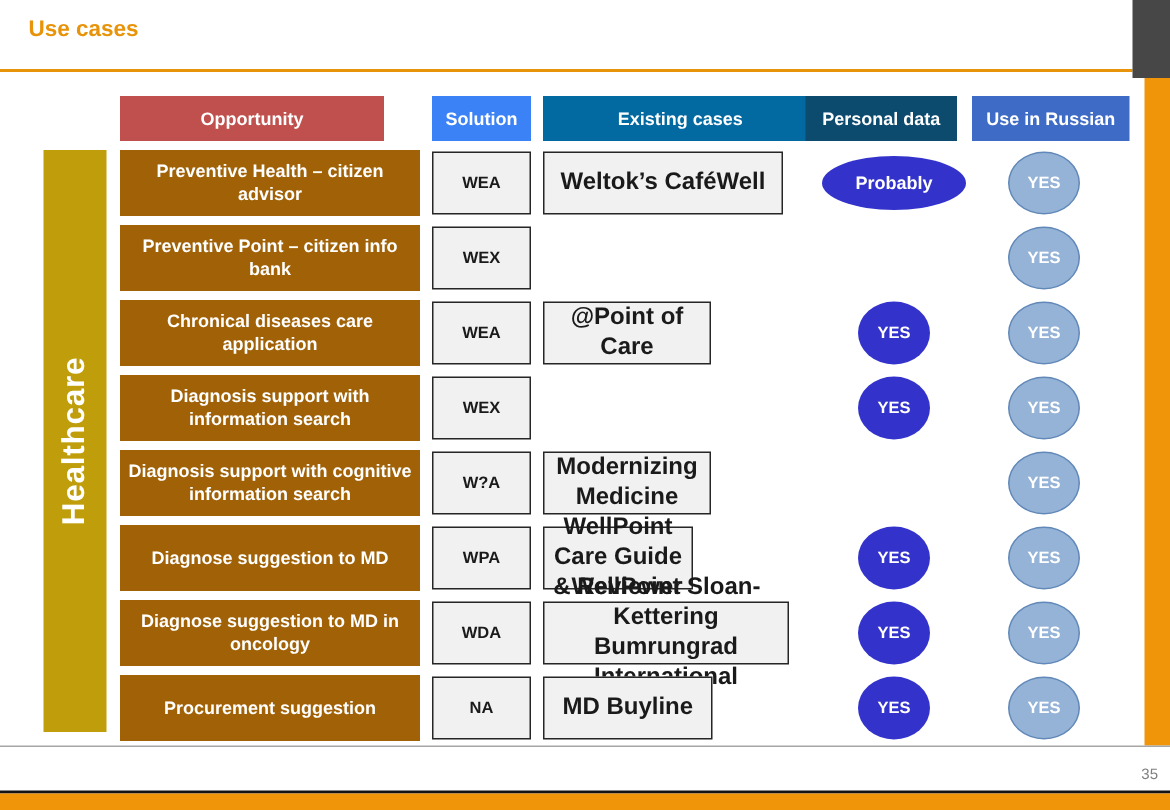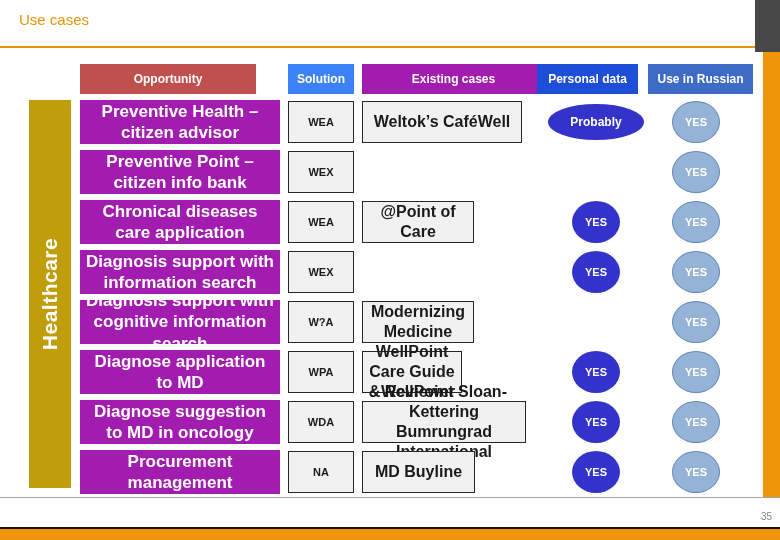--- a/index.html
+++ b/index.html
@@ -1,39 +1,39 @@
 <!DOCTYPE html>
 <html><head>
 <meta charset="utf-8">
 <style>
   * { margin:0; padding:0; }
   body { background:#fff; }
   .slide { position:relative; width:780px; height:540px; background:#ffffff;
            font-family:"Liberation Sans", sans-serif; overflow:hidden; }
 
-  .title { position:absolute; left:19px; top:11px; font-size:15px; font-weight:normal; color:#E8940A; }
+  .title { position:absolute; left:19px; top:11px; font-size:15px; font-weight:bold; color:#E8940A; }
   .title-rule { position:absolute; left:0; top:46px; width:755px; height:2px; background:#E8940A; }
   .corner-box { position:absolute; left:755px; top:0; width:25px; height:52px; background:#474747; }
   .right-bar { position:absolute; left:763px; top:52px; width:17px; height:445px; background:#F0940A; }
 
   .gold-bar { position:absolute; left:29px; top:100px; width:42px; height:388px; background:#C09E0B;
               display:flex; align-items:center; justify-content:center; }
   .gold-label { transform:rotate(-90deg); white-space:nowrap; color:#ffffff;
                 font-weight:bold; font-size:21px; letter-spacing:0.5px; }
 
   .hdr { position:absolute; top:64px; height:30px; display:flex; align-items:center; justify-content:center;
          color:#ffffff; font-weight:bold; font-size:12px; text-align:center; }
   .hdr-opp      { left:80px;  width:176px; background:#C0504D; }
   .hdr-sol      { left:288px; width:66px;  background:#3b82f6; }
-  .hdr-exist    { left:362px; width:183px; background:#a21caf; }
-  .hdr-personal { left:537px; width:101px; background:#1d4ed8; }
+  .hdr-exist    { left:362px; width:183px; background:#0369a1; }
+  .hdr-personal { left:537px; width:101px; background:#0c4a6e; }
   .hdr-russian  { left:648px; width:105px; background:#3E6BC5; }
 
-  .opp-cell { position:absolute; left:80px; width:200px; height:44px; background:#a21caf;
-              color:#ffffff; font-weight:bold; font-size:17px; line-height:1.25;
+  .opp-cell { position:absolute; left:80px; width:200px; height:44px; background:#a16207;
+              color:#ffffff; font-weight:bold; font-size:12px; line-height:1.25;
               display:flex; align-items:center; justify-content:center; text-align:center;
               padding:0 5px; box-sizing:border-box; }
   .sol-cell { position:absolute; left:288px; width:66px; height:42px; background:#F1F1F1;
               border:1px solid #262626; color:#1a1a1a; font-weight:bold; font-size:11px;
               display:flex; align-items:center; justify-content:center; box-sizing:border-box; }
   .exist-cell { position:absolute; left:362px; height:42px; background:#F1F1F1;
                 border:1px solid #262626; color:#1a1a1a; font-weight:bold; font-size:16px; line-height:1.25;
                 display:flex; align-items:center; justify-content:center; text-align:center;
                 padding:0 3px; box-sizing:border-box; }
 
@@ -83,31 +83,31 @@
         <div class="ellipse dark" style="top:201px">YES</div>
         <div class="ellipse light" style="top:201px">YES</div>
         <div class="opp-cell" style="top:250px">Diagnosis support with information search</div>
         <div class="sol-cell" style="top:251px">WEX</div>
         <div class="ellipse dark" style="top:251px">YES</div>
         <div class="ellipse light" style="top:251px">YES</div>
         <div class="opp-cell" style="top:300px">Diagnosis support with cognitive information search</div>
         <div class="sol-cell" style="top:301px">W?A</div>
         <div class="exist-cell" style="top:301px;width:112px">Modernizing Medicine</div>
         <div class="ellipse light" style="top:301px">YES</div>
-        <div class="opp-cell" style="top:350px">Diagnose application to MD</div>
+        <div class="opp-cell" style="top:350px">Diagnose suggestion to MD</div>
         <div class="sol-cell" style="top:351px">WPA</div>
         <div class="exist-cell" style="top:351px;width:100px">WellPoint Care Guide &amp; Reviewer</div>
         <div class="ellipse dark" style="top:351px">YES</div>
         <div class="ellipse light" style="top:351px">YES</div>
         <div class="opp-cell" style="top:400px">Diagnose suggestion to MD in oncology</div>
         <div class="sol-cell" style="top:401px">WDA</div>
         <div class="exist-cell" style="top:401px;width:164px">WellPoint Sloan-Kettering Bumrungrad International</div>
         <div class="ellipse dark" style="top:401px">YES</div>
         <div class="ellipse light" style="top:401px">YES</div>
-        <div class="opp-cell" style="top:450px">Procurement management</div>
+        <div class="opp-cell" style="top:450px">Procurement suggestion</div>
         <div class="sol-cell" style="top:451px">NA</div>
         <div class="exist-cell" style="top:451px;width:113px">MD Buyline</div>
         <div class="ellipse dark" style="top:451px">YES</div>
         <div class="ellipse light" style="top:451px">YES</div>
       </div>
   </div>
 
   <div class="footer-gray-line"></div>
   <div class="page-number">35</div>
   <div class="footer-black-line"></div>

